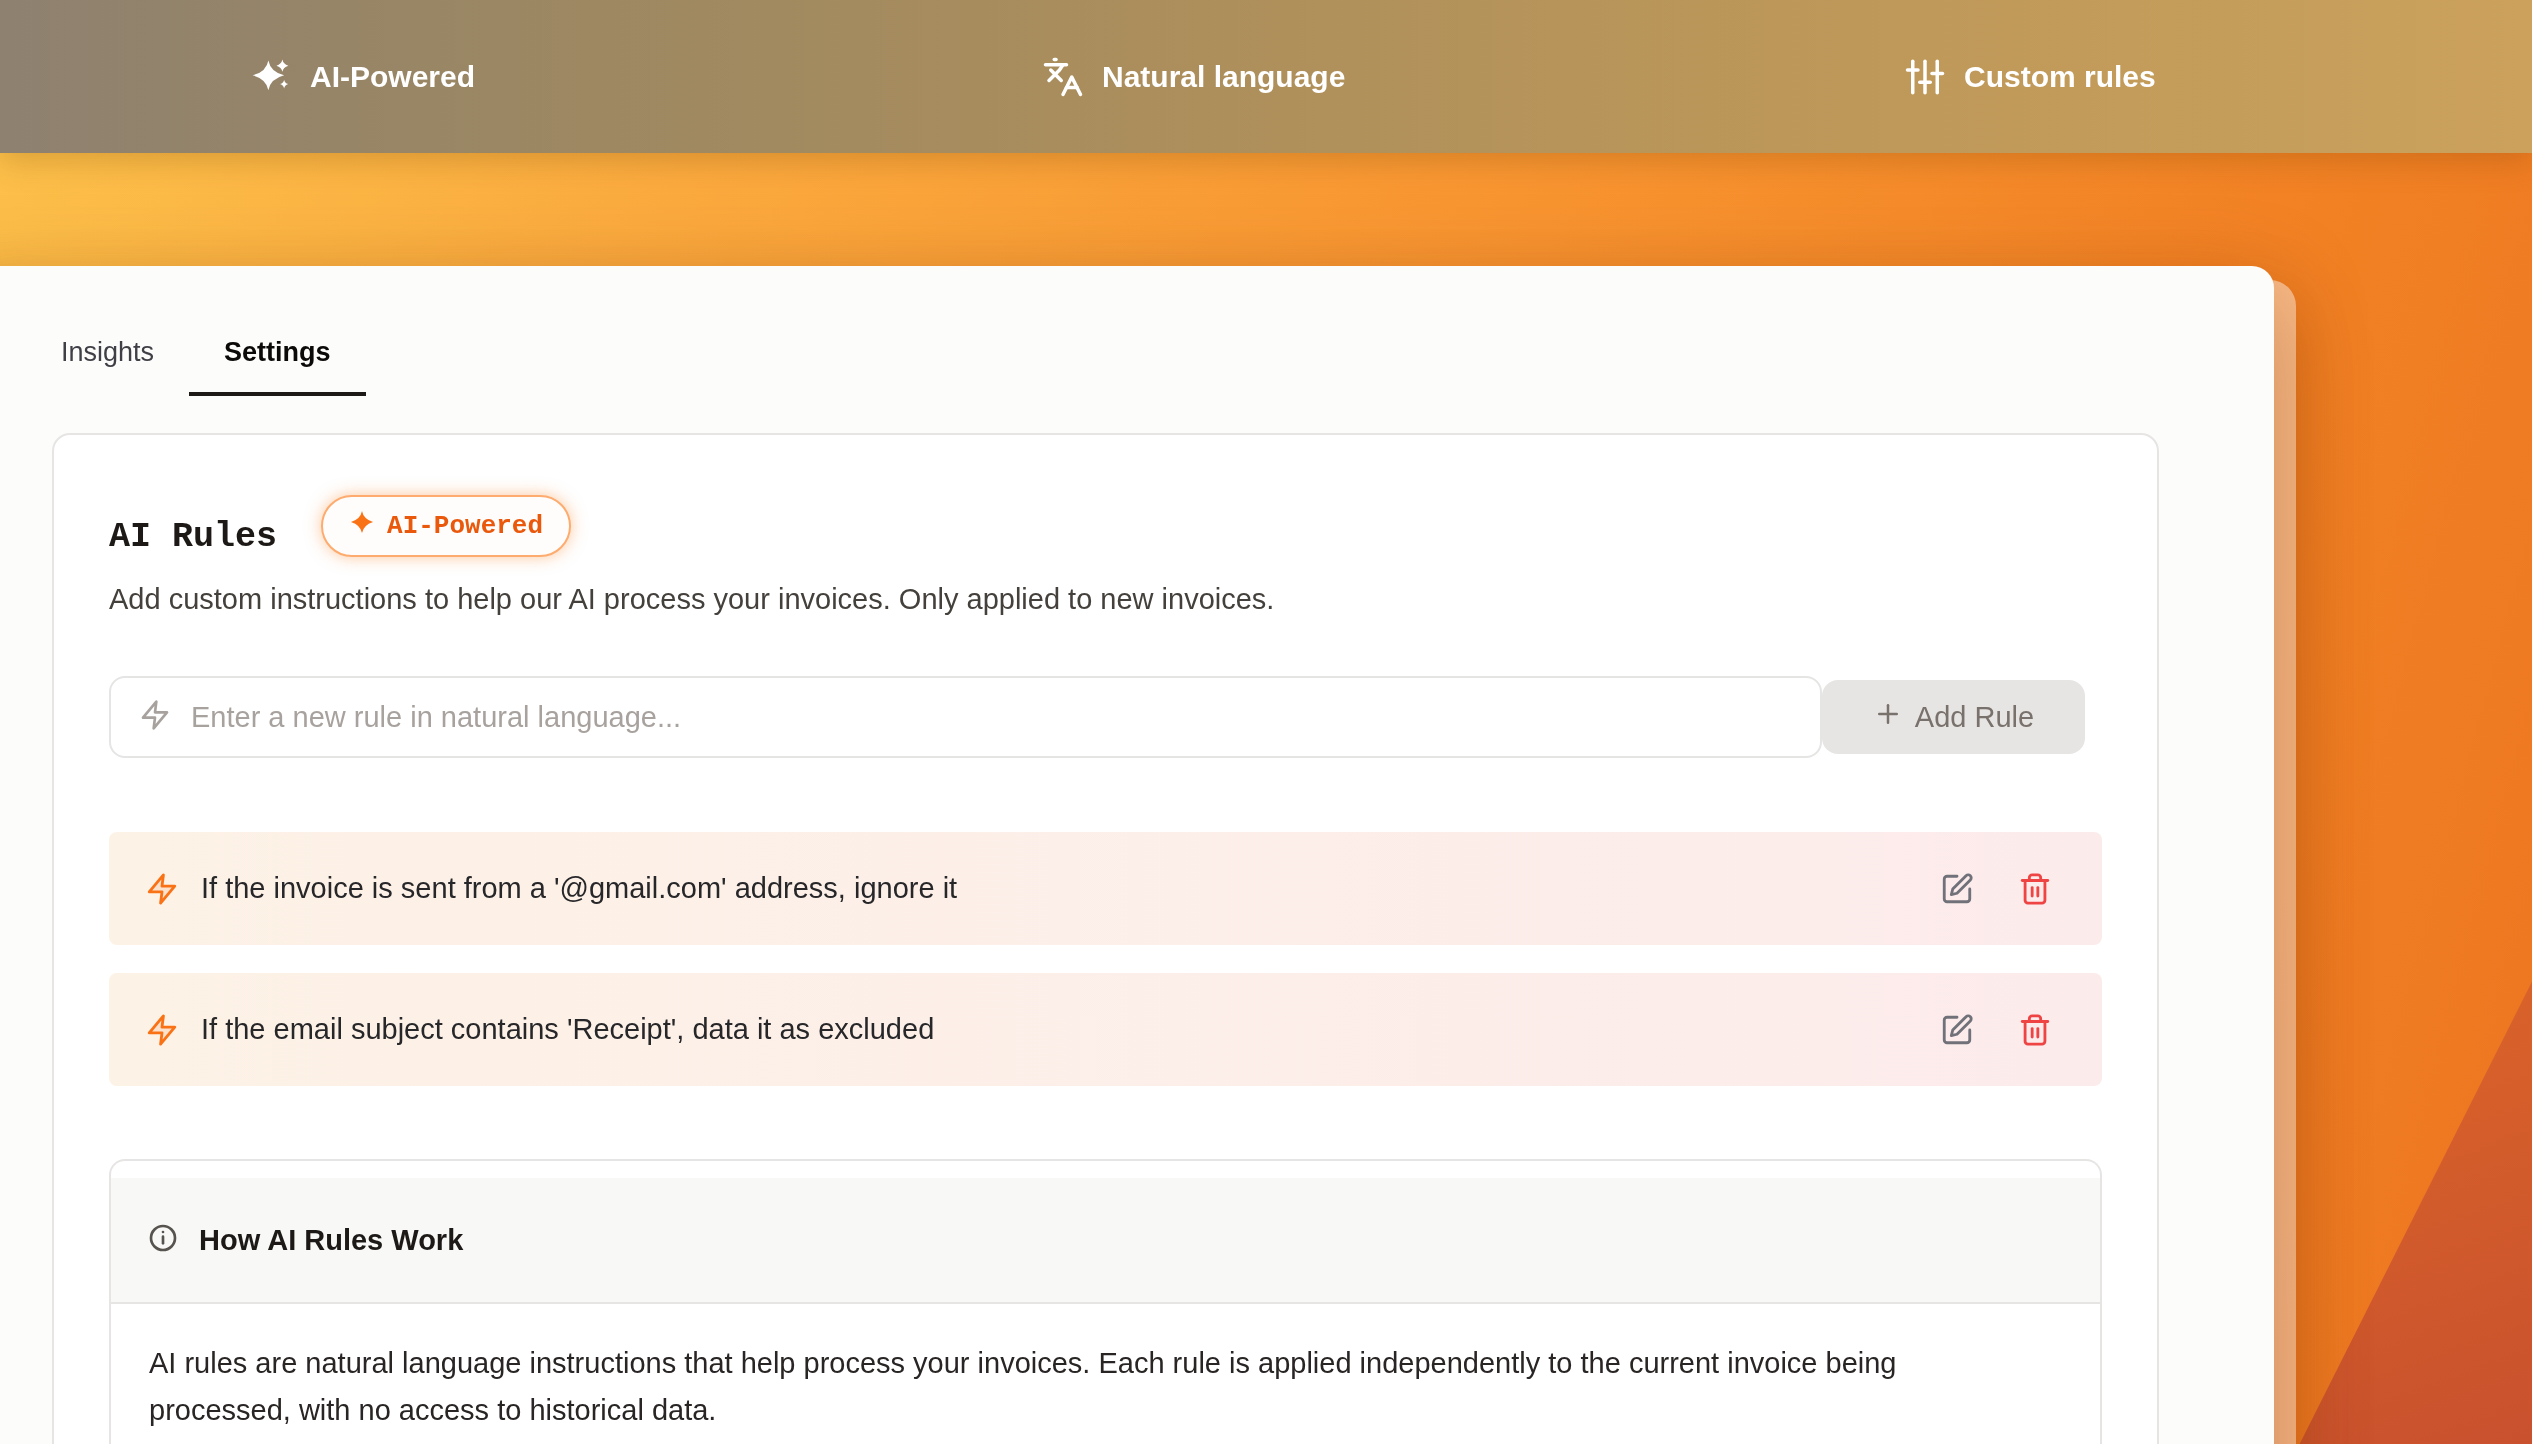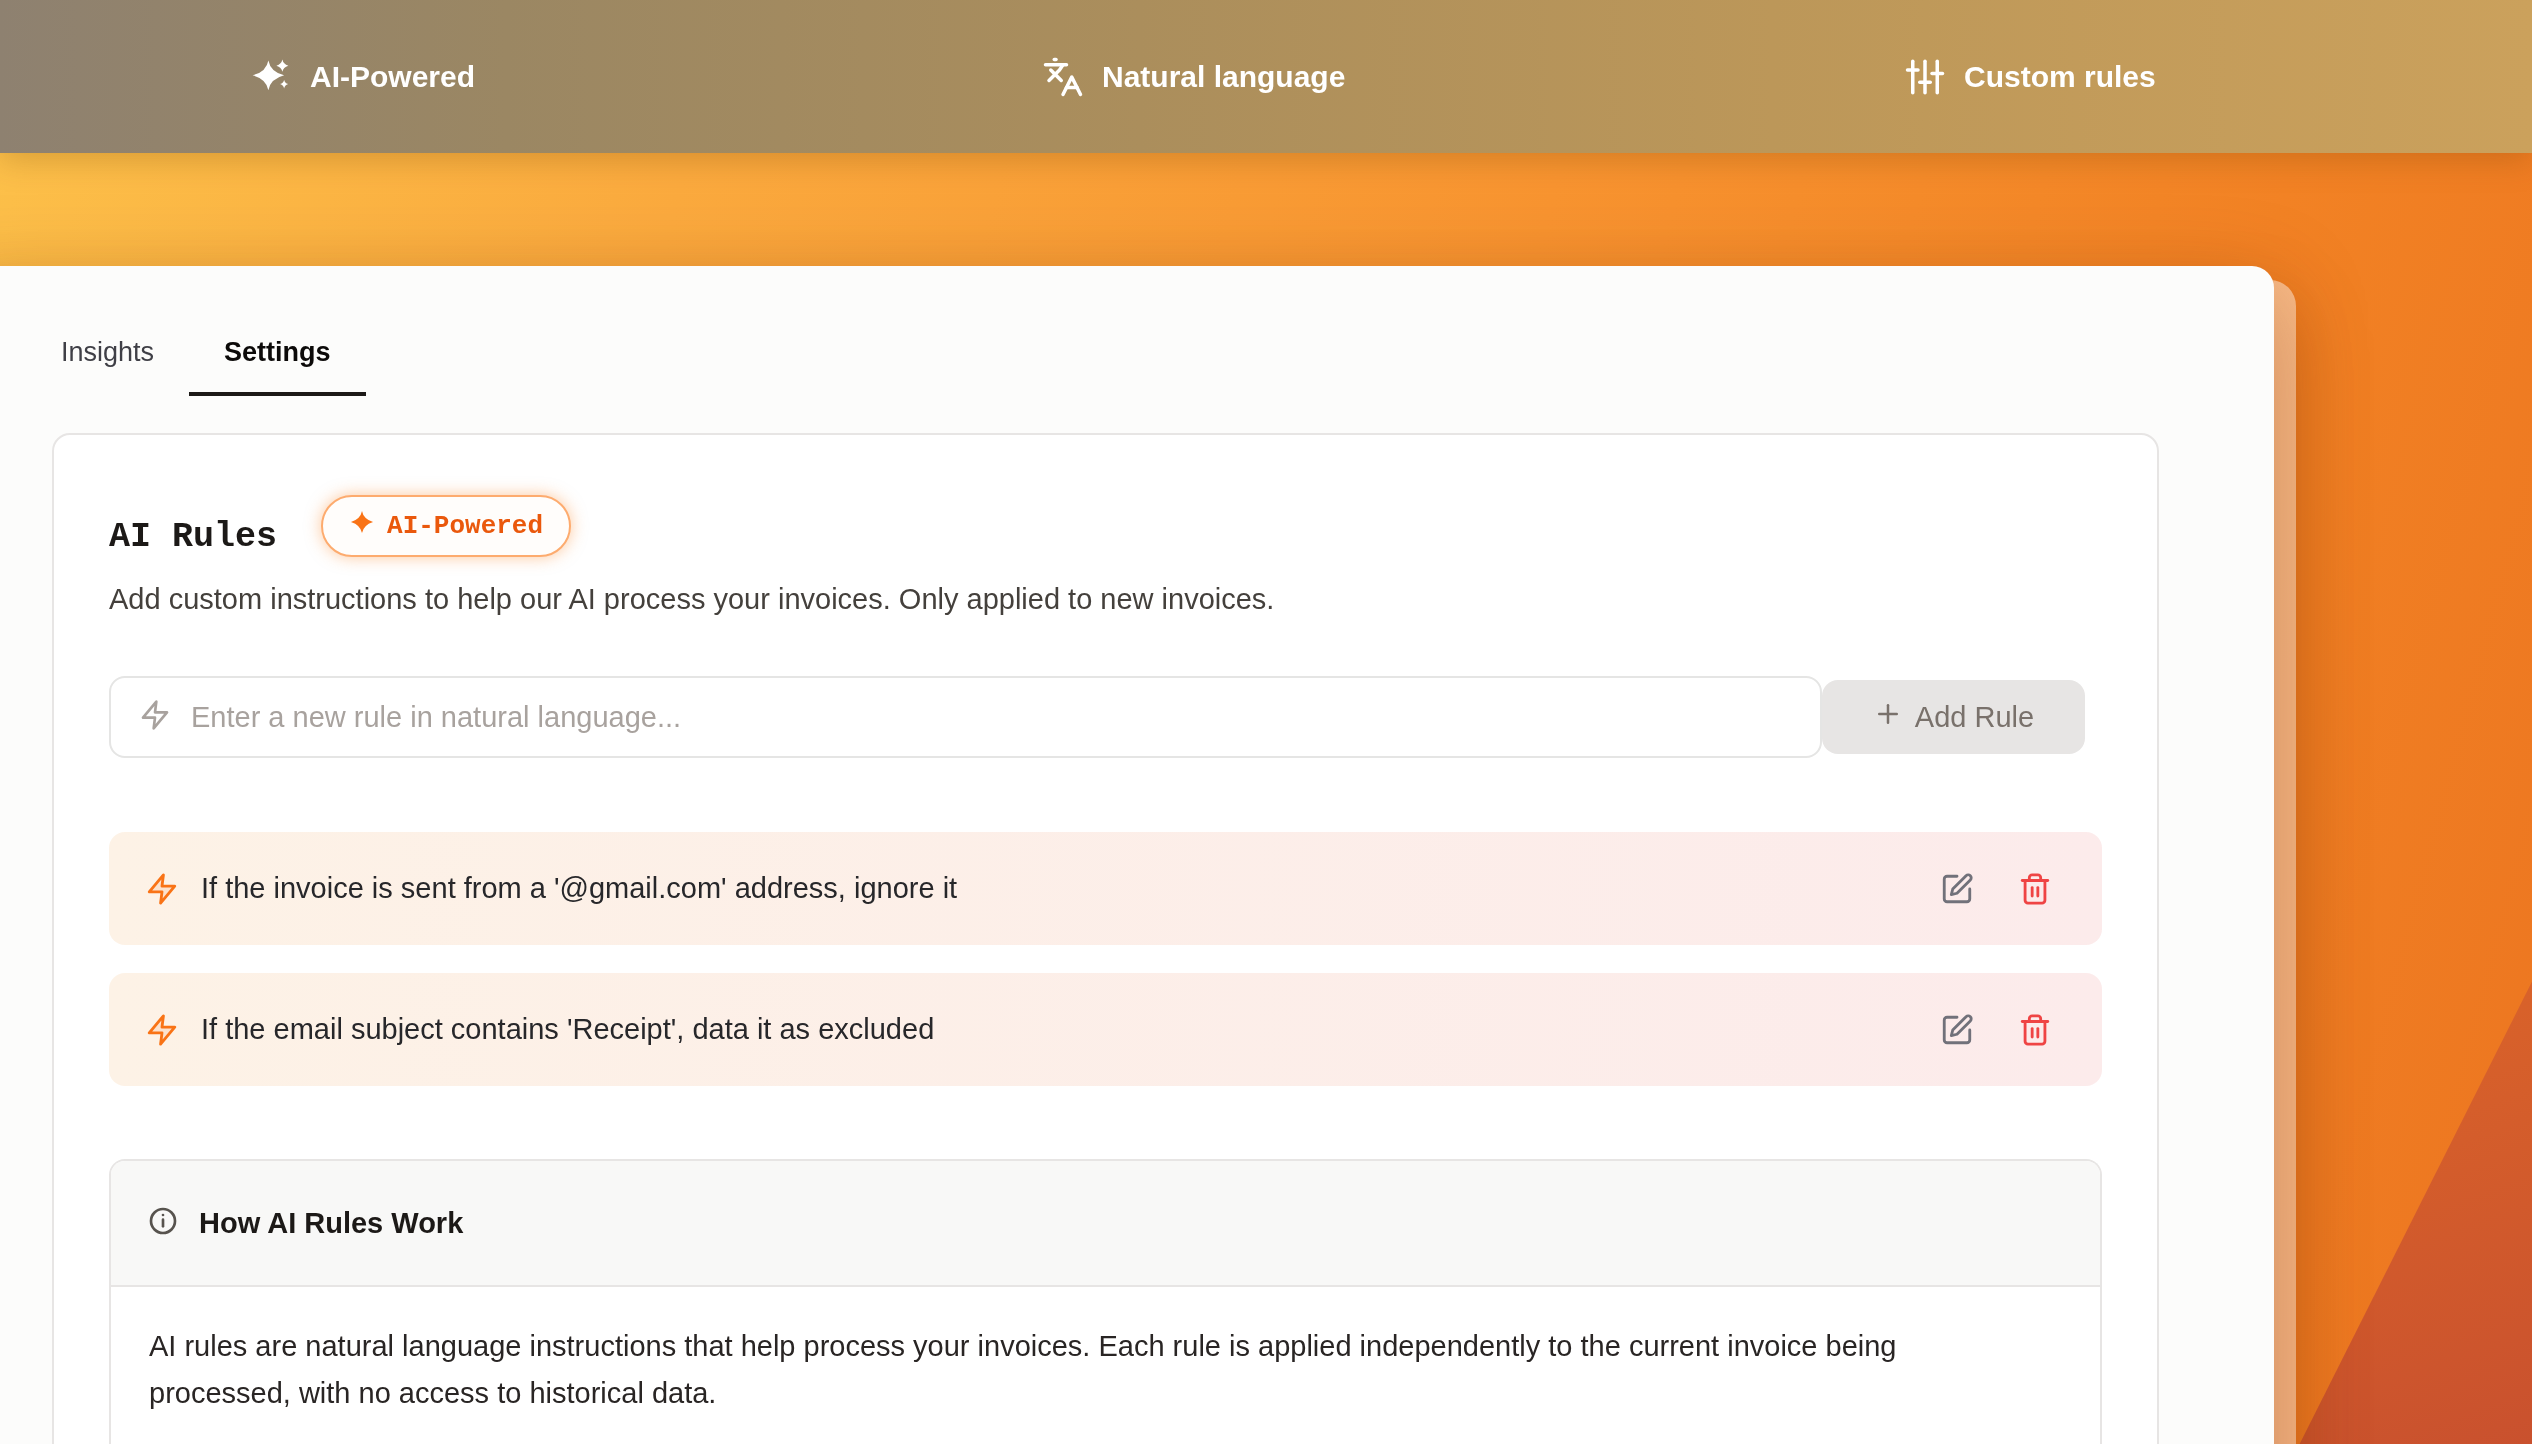--- a/index.html
+++ b/index.html
@@ -83,37 +83,37 @@
   .add-btn{
     width:263px; height:74px; border:none; border-radius:16px;
     background:#e7e5e4; color:#79716b; font-family:inherit;
     font-size:29px; font-weight:500;
     display:flex; align-items:center; justify-content:center; gap:12px; cursor:pointer;
   }
   .add-btn svg{ width:30px; height:30px; }
 
   .rules{ margin-top:74px; display:flex; flex-direction:column; gap:28px; }
   .rule{
-    height:113px; border-radius:16px; display:flex; align-items:center;
+    height:113px; border-radius:8px; display:flex; align-items:center;
     padding:0 50px 0 36px;
     background:linear-gradient(90deg,#fdf2e6,#fcebeb);
   }
   .rule svg.zap{ width:34px; height:34px; flex:none; }
   .rule-text{ margin-left:22px; font-size:29px; color:#27272a; flex:1; }
   .icon-btn{ background:none; border:none; padding:0; cursor:pointer; line-height:0; }
   .icon-btn svg{ width:34px; height:34px; }
   .trash-btn{ margin-left:44px; }
 
   .info-box{
     margin-top:73px; border:2px solid #e7e5e4; border-bottom:none;
     border-radius:16px 16px 0 0; overflow:hidden;
   }
   .info-header{
     height:126px; background:#f8f8f7; border-bottom:2px solid #e7e5e4;
-    display:flex; align-items:center; gap:20px; padding:0 36px;
+    display:flex; align-items:center; gap:20px; padding:0 36px;margin-top:17px;
   }
   .info-header svg{ width:32px; height:32px; }
   .info-title{ font-size:29px; font-weight:700; color:#1c1917; }
   .info-body{
     padding:36px 38px 60px; font-size:29px; line-height:47px;
     color:#292524; max-width:1960px; background:#fff;
   }
 </style>
 </head>
 <body>

